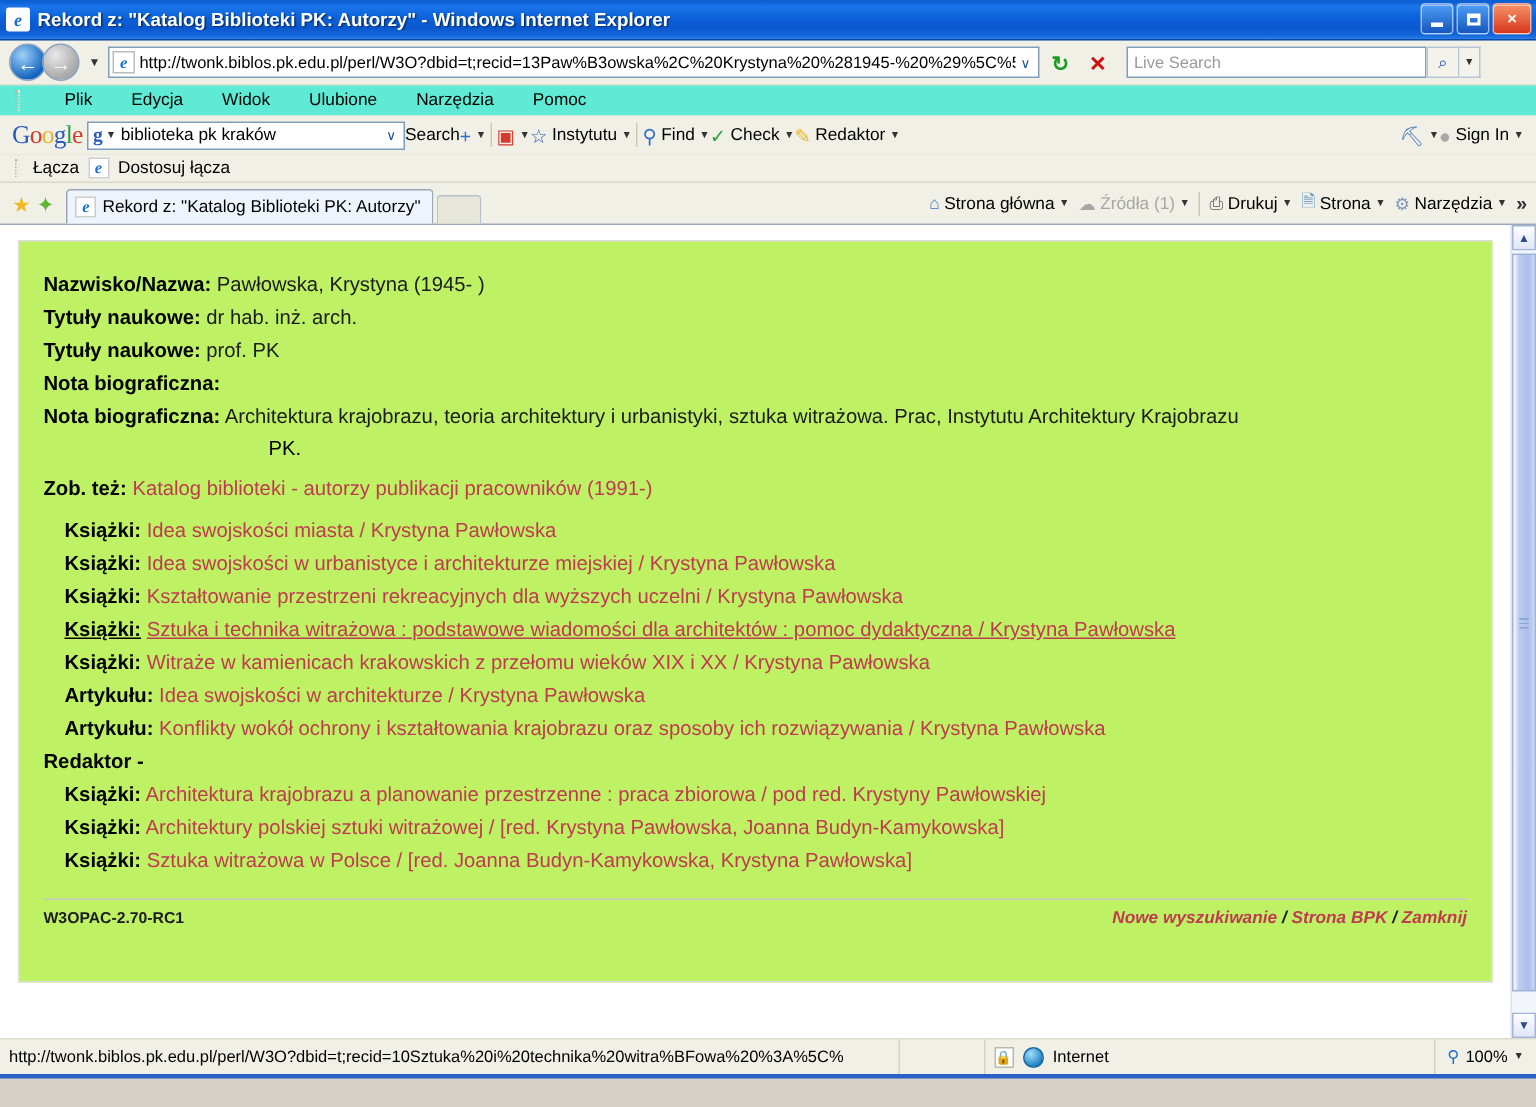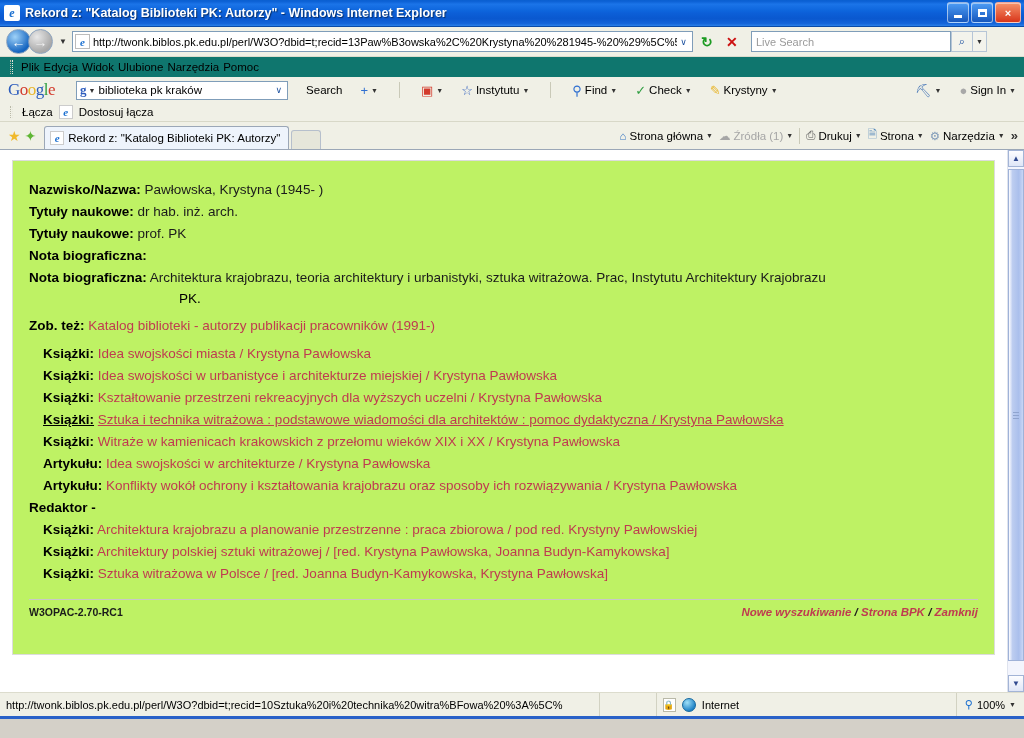--- a/index.html
+++ b/index.html
@@ -94,30 +94,30 @@
     width: 22px; height: 21px; border: 1px solid #b6c5d6; background: #f3f3ec;
     display:flex;align-items:center;justify-content:center;color:#1a4f9e;font-size:11px;
   }
   .searchdrop {
     width: 14px; height: 21px; border: 1px solid #b6c5d6; border-left: none; background: #f3f3ec;
     display:flex;align-items:center;justify-content:center;color:#333;font-size:7px;
   }
 
   
   .menubar {
-    height: 20px; background: #0f766e; display: flex; align-items: center;
-    padding-left: 10px; gap: 4px;
+    height: 20px; background: #5eead4; display: flex; align-items: center;
+    padding-left: 10px; gap: 26px;
   }
   .menubar .grip { width:3px; height:14px; border-left:1px dotted #b9b9a8; border-right:1px dotted #e8e8dd; margin-right:4px;}
   .menu-item { font-size: 11.5px; color: #000; }
 
   
   .gtoolbar {
     height: 26px; background: #f0f0e6; display: flex; align-items: center;
-    padding-left: 8px; gap: 18px;
+    padding-left: 8px; gap: 0;
   }
   .glogo { font-family: "Liberation Serif", serif; font-size: 17px; letter-spacing: -.5px; margin-right: 3px;}
   .glogo .b{color:#2b5bbd}.glogo .r{color:#d33b2d}.glogo .y{color:#e8b52a}.glogo .g{color:#2f9e41}
   .gsearch {
     width: 212px; height: 19px; background: #fff; border: 1px solid #7f9db9;
     display: flex; align-items: center; padding: 0 2px; font-size: 11.5px;
   }
   .gsearch .gmark { color:#2b5bbd; font-family:"Liberation Serif",serif; font-weight:bold; font-size:13px; margin:0 2px 0 1px;}
   .gsearch .caretsm { color:#333; font-size:7px; margin-right:3px;}
   .gsearch .val { flex:1 1 auto; color:#000; white-space:nowrap; overflow:hidden;}
@@ -314,21 +314,21 @@
     <span>Find</span>
     <span class="gcaret">▼</span>
   </div>
   <div class="gitem">
     <span class="ic" style="color:#2f9e41">✓</span>
     <span>Check</span>
     <span class="gcaret">▼</span>
   </div>
   <div class="gitem">
     <span class="ic" style="color:#e8b52a">✎</span>
-    <span>Krystyny</span>
+    <span>Redaktor</span>
     <span class="gcaret">▼</span>
   </div>
   <div class="gspacer"></div>
   <div class="gitem">
     <span class="ic" style="color:#4a79b8">⛏</span>
     <span class="gcaret">▼</span>
   </div>
   <div class="gitem" style="margin-right:8px">
     <span class="ic" style="color:#a8a8a8">●</span>
     <span>Sign In</span>

